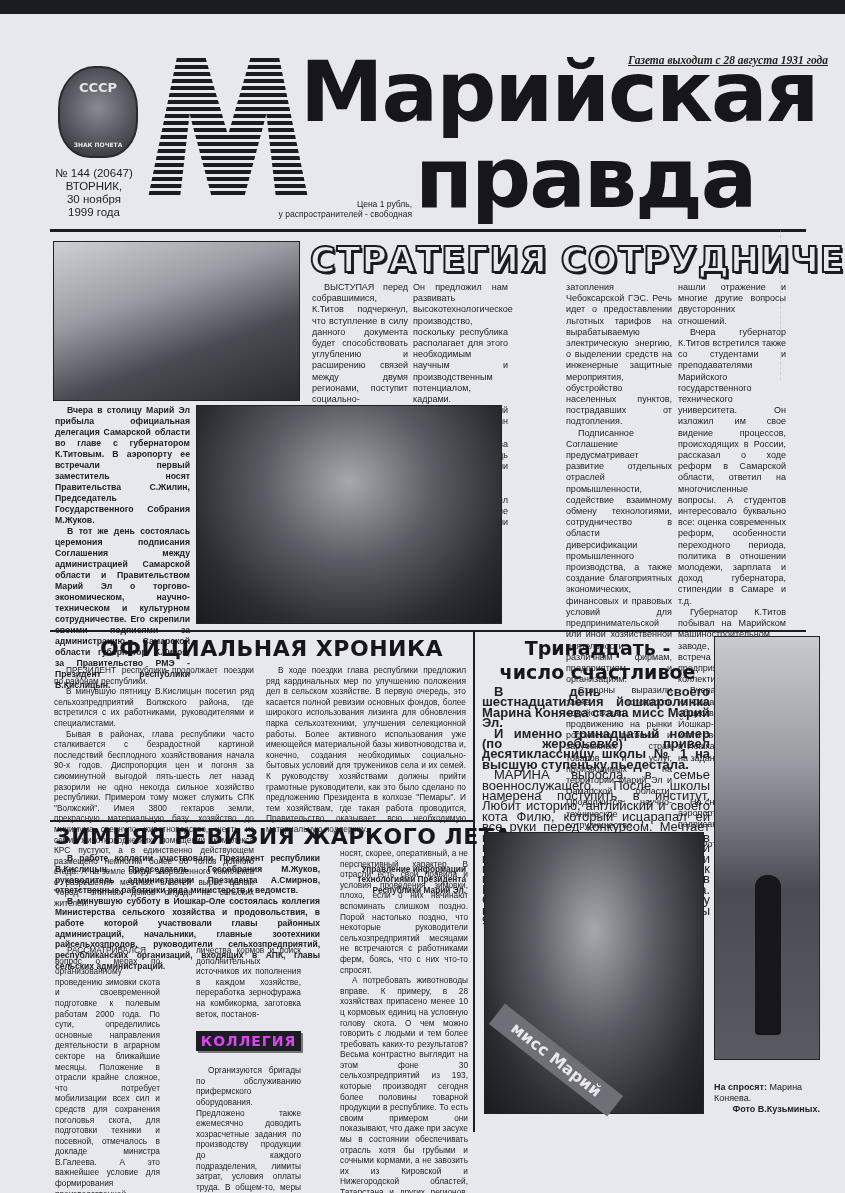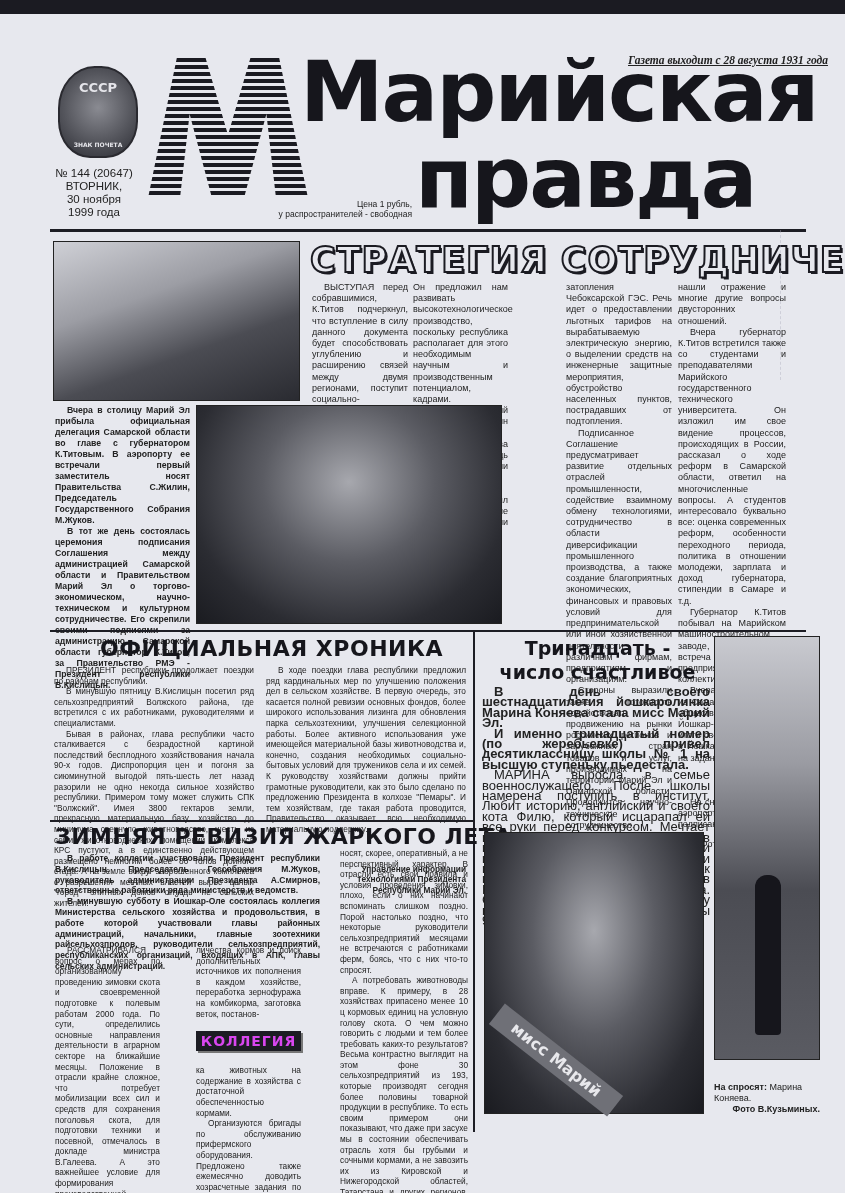--- a/index.html
+++ b/index.html
@@ -112,21 +112,20 @@
 <div class="abs col bold" style="left:55px;top:853px;width:265px;font-size:8.5px;line-height:10.8px;">
   <p>В работе коллегии участвовали Президент республики В.Кислицын, Председатель Госсобрания М.Жуков, руководитель администрации Президента А.Смирнов, ответственные работники ряда министерств и ведомств.</p>
   <p>В минувшую субботу в Йошкар-Оле состоялась коллегия Министерства сельского хозяйства и продовольствия, в работе которой участвовали главы районных администраций, начальники, главные зоотехники райсельхозпродов, руководители сельхозпредприятий, республиканских организаций, входящих в АПК, главы сельских администраций.</p>
 </div>
 <div class="abs col" style="left:55px;top:945px;width:105px;font-size:8.3px;line-height:10.6px;">
     <p>РАССМАТРИВАЛСЯ вопрос о мерах по организованному проведению зимовки скота и своевременной подготовке к полевым работам 2000 года. По сути, определились основные направления деятельности в аграрном секторе на ближайшие месяцы. Положение в отрасли крайне сложное, что потребует мобилизации всех сил и средств для сохранения поголовья скота, для подготовки техники и посевной, отмечалось в докладе министра В.Галеева. А это важнейшее условие для формирования производственной программы 2000 года. В числе первоочередных мер, принимаемых министерством, ревизия поголовья скота, заключение договоров на завоз необходимого ко-</p>
   </div>
 <div class="abs col" style="left:196px;top:945px;width:105px;font-size:8.3px;line-height:10.6px;">
   <p style="text-indent:0">личества кормов и поиск дополнительных источников их пополнения в каждом хозяйстве, переработка зернофуража на комбикорма, заготовка веток, постанов-</p>
   <div class="boxhead" style="margin:12px 0 14px;height:20px;line-height:20px;">КОЛЛЕГИЯ</div>
-  <p style="text-indent:0">ка животных на содержание в хозяйства с достаточной обеспеченностью кормами.</p>
   <p>Организуются бригады по обслуживанию прифермского оборудования. Предложено также ежемесячно доводить хозрасчетные задания по производству продукции до каждого подразделения, лимиты затрат, условия оплаты труда. В общем-то, меры эти</p>
 </div>
 <div class="abs col" style="left:340px;top:848px;width:128px;font-size:8.3px;line-height:10.6px;">
   <p style="text-indent:0">носят, скорее, оперативный, а не перспективный характер. В отрасли есть свои правила и условия проведения зимовки, плохо, если о них начинают вспоминать слишком поздно. Порой настолько поздно, что некоторые руководители сельхозпредприятий месяцами не встречаются с работниками ферм, боясь, что с них что-то спросят.</p>
   <p>А потребовать животноводы вправе. К примеру, в 28 хозяйствах припасено менее 10 ц кормовых единиц на условную голову скота. О чем можно говорить с людьми и тем более требовать каких-то результатов? Весьма контрастно выглядит на этом фоне 30 сельхозпредприятий из 193, которые производят сегодня более половины товарной продукции в республике. То есть своим примером они показывают, что даже при засухе мы в состоянии обеспечивать отрасль хотя бы грубыми и сочными кормами, а не завозить их из Кировской и Нижегородской областей, Татарстана и других регионов. Это при нынешних-то транспортных расходах.</p>
 
 </div>
 
 <div class="abs h2" style="left:480px;top:636px;width:235px;text-align:center;font-size:19px;line-height:24px;">
   <div>Тринадцать -</div>

